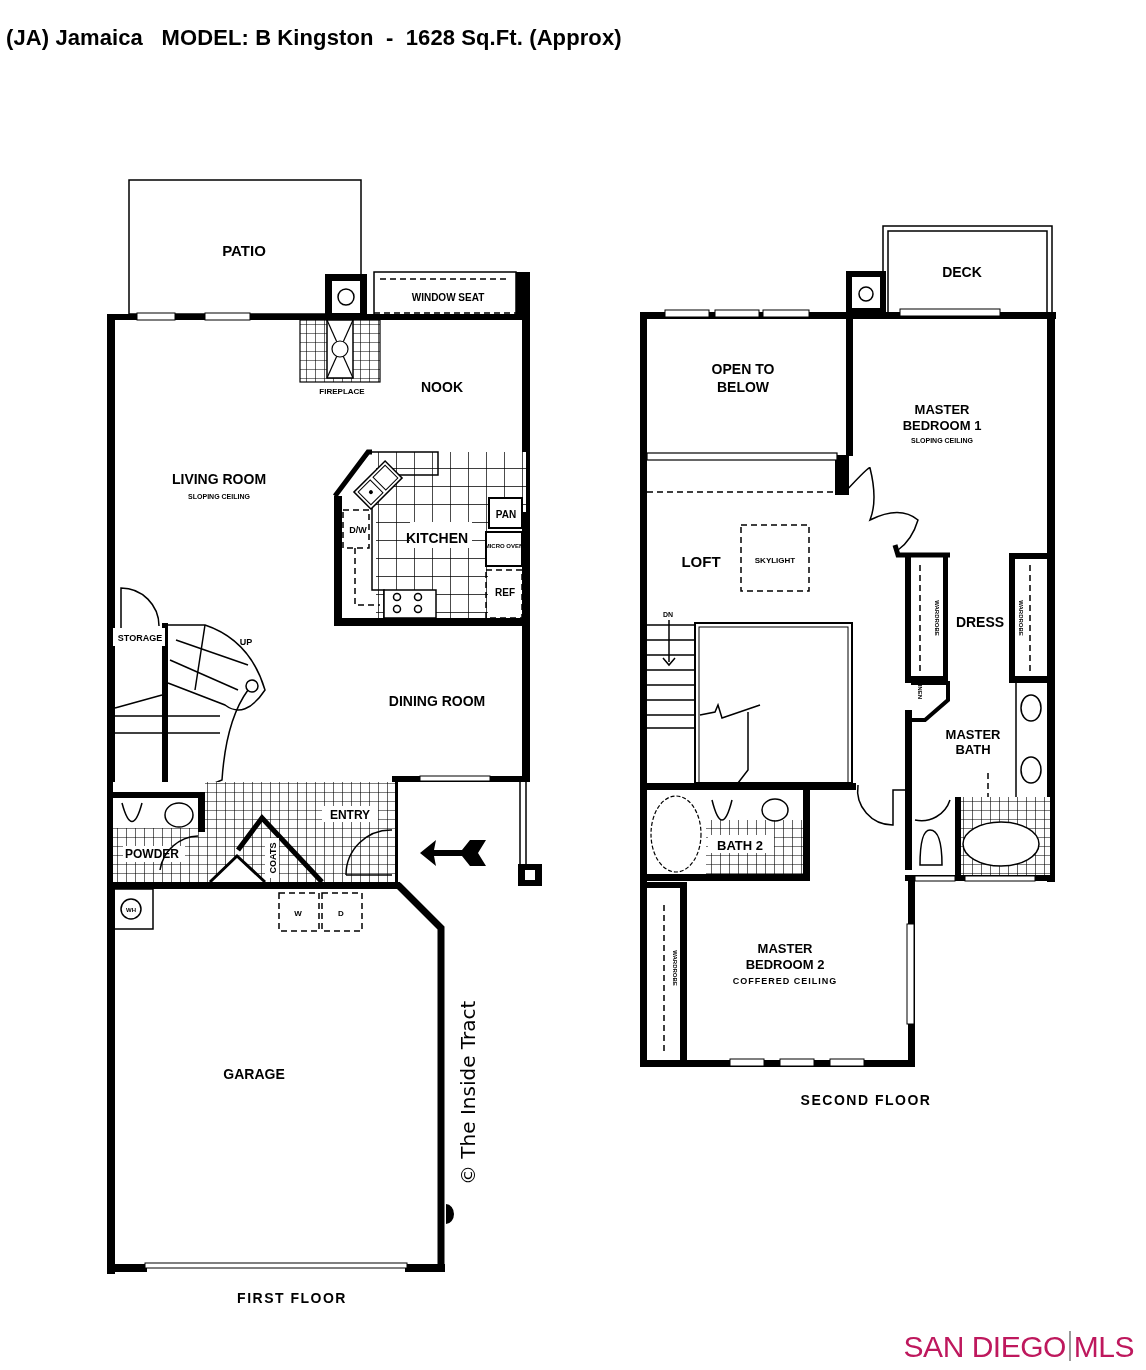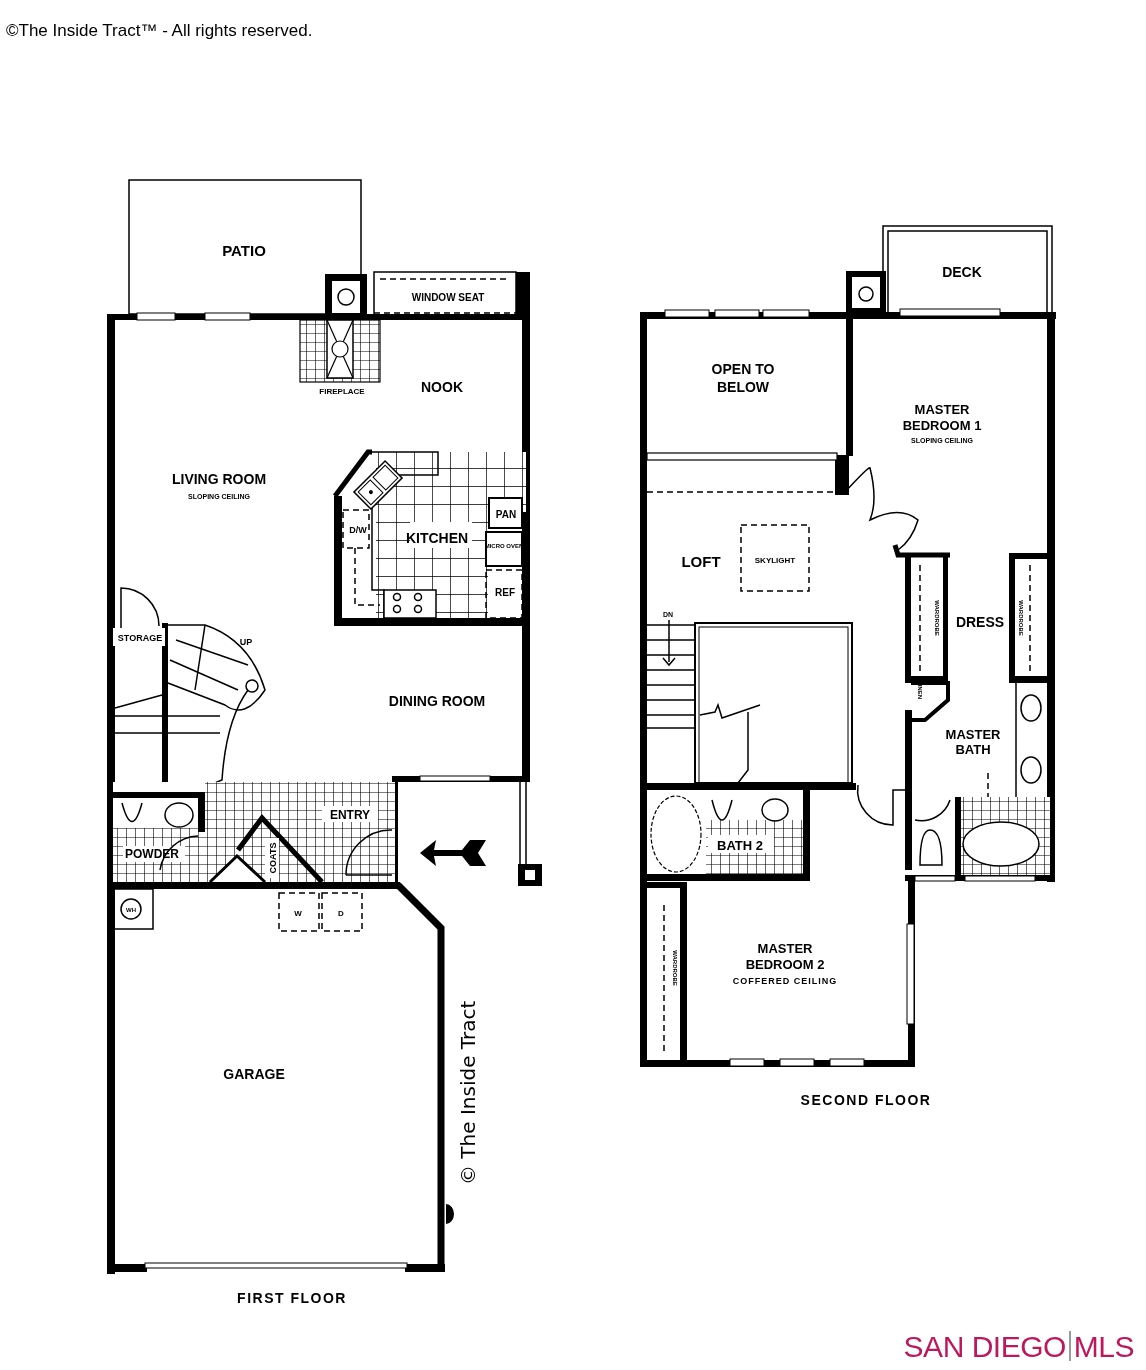--- a/index.html
+++ b/index.html
@@ -13,21 +13,21 @@
   .thin { stroke: #000; stroke-width: 1.5; fill: none; }
   .dash { stroke: #000; stroke-width: 1.5; fill: none; stroke-dasharray: 6 4; }
   .watermark { font-family: "DejaVu Sans", sans-serif; font-size: 20px; fill: #000; }
   .mls { position: absolute; right: 12px; top: 1330px; font-size: 30px; color: #be185d; letter-spacing: -0.5px; font-family: "Liberation Sans", sans-serif; white-space: pre; }
   .mls .bar { display: inline-block; width: 2px; height: 30px; background: #9a9a9a; vertical-align: -4px; margin: 0 3px; }
 </style>
 </head>
 <body>
 
 <div class="header">
-  <div class="copyright">©The Inside Tract™ - All rights reserved.</div>
+  <div class="title">(JA) Jamaica   MODEL: B Kingston  -  1628 Sq.Ft. (Approx)</div>
 </div>
 
 <svg class="plan" width="1146" height="1370" viewBox="0 0 1146 1370">
   <defs>
     <pattern id="tiles" width="9" height="9" patternUnits="userSpaceOnUse">
       <rect width="9" height="9" fill="#fff"></rect>
       <path d="M0 0 H9 M0 0 V9" stroke="#000" stroke-width="1.2"></path>
     </pattern>
     <pattern id="tilesBig" width="18" height="18" patternUnits="userSpaceOnUse">
       <rect width="18" height="18" fill="#fff"></rect>

